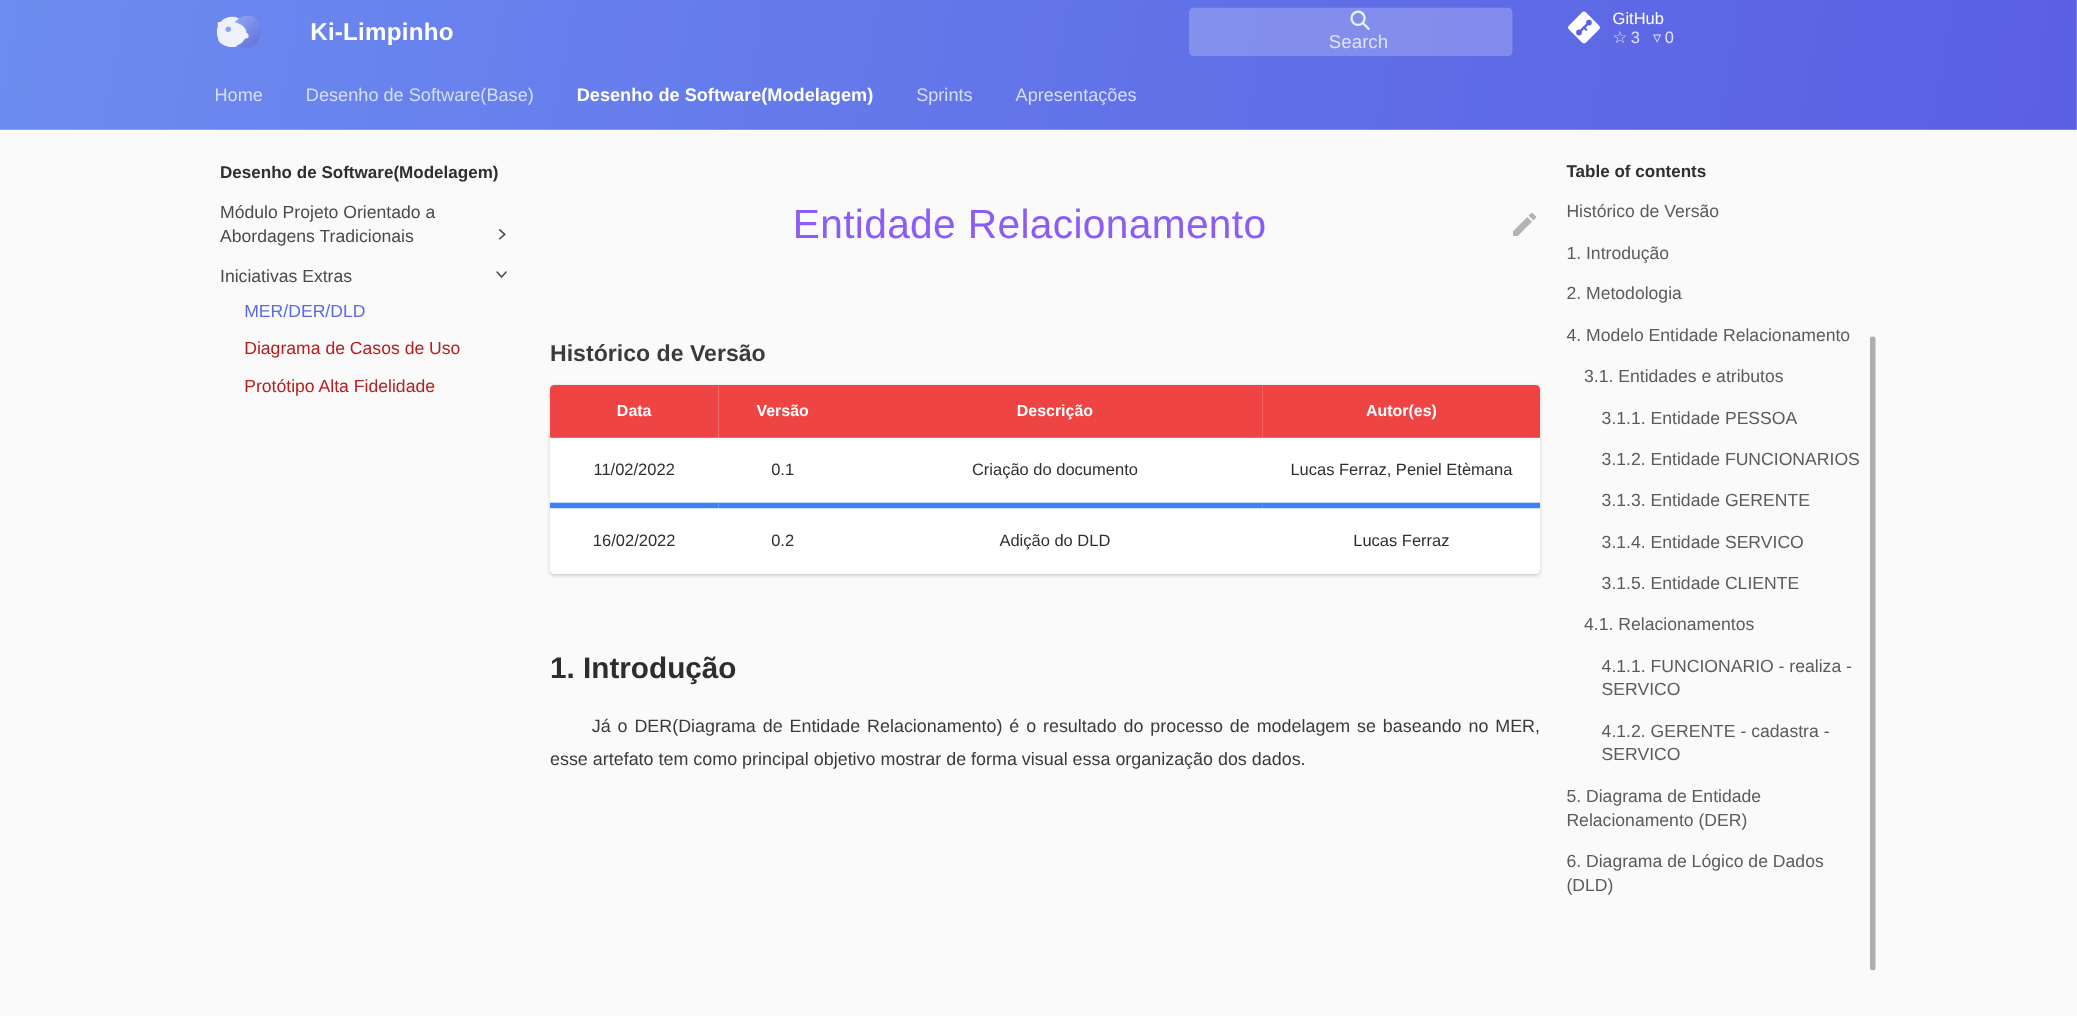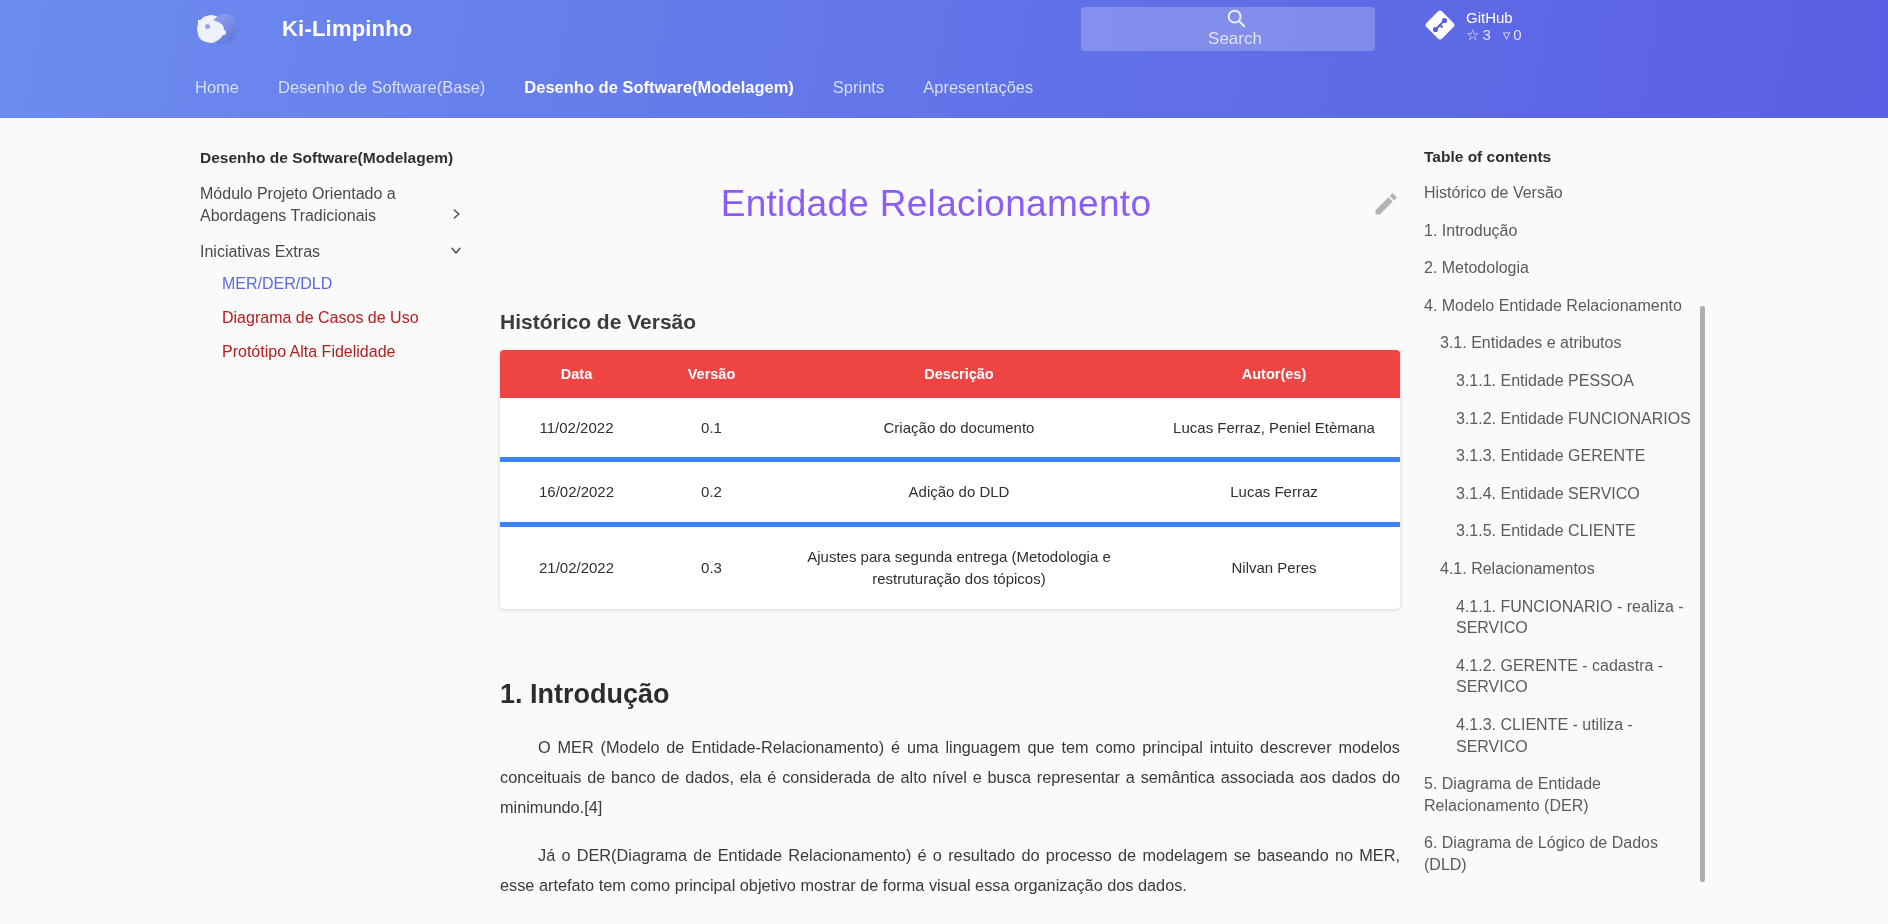--- a/index.html
+++ b/index.html
@@ -391,49 +391,41 @@
             <td>0.1</td>
             <td>Criação do documento</td>
             <td>Lucas Ferraz, Peniel Etèmana</td>
           </tr>
           <tr>
             <td>16/02/2022</td>
             <td>0.2</td>
             <td>Adição do DLD</td>
             <td>Lucas Ferraz</td>
           </tr>
-          <tr>
-            <td>21/02/2022</td>
-            <td>0.3</td>
-            <td>Ajustes para segunda entrega (Metodologia e restruturação dos tópicos)</td>
-            <td>Nilvan Peres</td>
-          </tr>
         </tbody>
       </table>
     </div>
 
     <h2 class="section-h1">1. Introdução</h2>
-    <p class="para">O MER (Modelo de Entidade-Relacionamento) é uma linguagem que tem como principal intuito descrever modelos conceituais de banco de dados, ela é considerada de alto nível e busca representar a semântica associada aos dados do minimundo.[4]</p>
     <p class="para">Já o DER(Diagrama de Entidade Relacionamento) é o resultado do processo de modelagem se baseando no MER, esse artefato tem como principal objetivo mostrar de forma visual essa organização dos dados.</p>
   </main>
 
   <aside class="toc">
     <div class="toc-title">Table of contents</div>
     <div class="toc-item">Histórico de Versão</div>
     <div class="toc-item">1. Introdução</div>
     <div class="toc-item">2. Metodologia</div>
     <div class="toc-item">4. Modelo Entidade Relacionamento</div>
     <div class="toc-item lvl2">3.1. Entidades e atributos</div>
     <div class="toc-item lvl3">3.1.1. Entidade PESSOA</div>
     <div class="toc-item lvl3">3.1.2. Entidade FUNCIONARIOS</div>
     <div class="toc-item lvl3">3.1.3. Entidade GERENTE</div>
     <div class="toc-item lvl3">3.1.4. Entidade SERVICO</div>
     <div class="toc-item lvl3">3.1.5. Entidade CLIENTE</div>
     <div class="toc-item lvl2">4.1. Relacionamentos</div>
     <div class="toc-item lvl3">4.1.1. FUNCIONARIO - realiza - SERVICO</div>
     <div class="toc-item lvl3">4.1.2. GERENTE - cadastra - SERVICO</div>
-    <div class="toc-item lvl3">4.1.3. CLIENTE - utiliza - SERVICO</div>
     <div class="toc-item">5. Diagrama de Entidade Relacionamento (DER)</div>
     <div class="toc-item">6. Diagrama de Lógico de Dados (DLD)</div>
   </aside>
 
   <div class="toc-scrollbar"></div>
 </div>
 
 </body></html>

